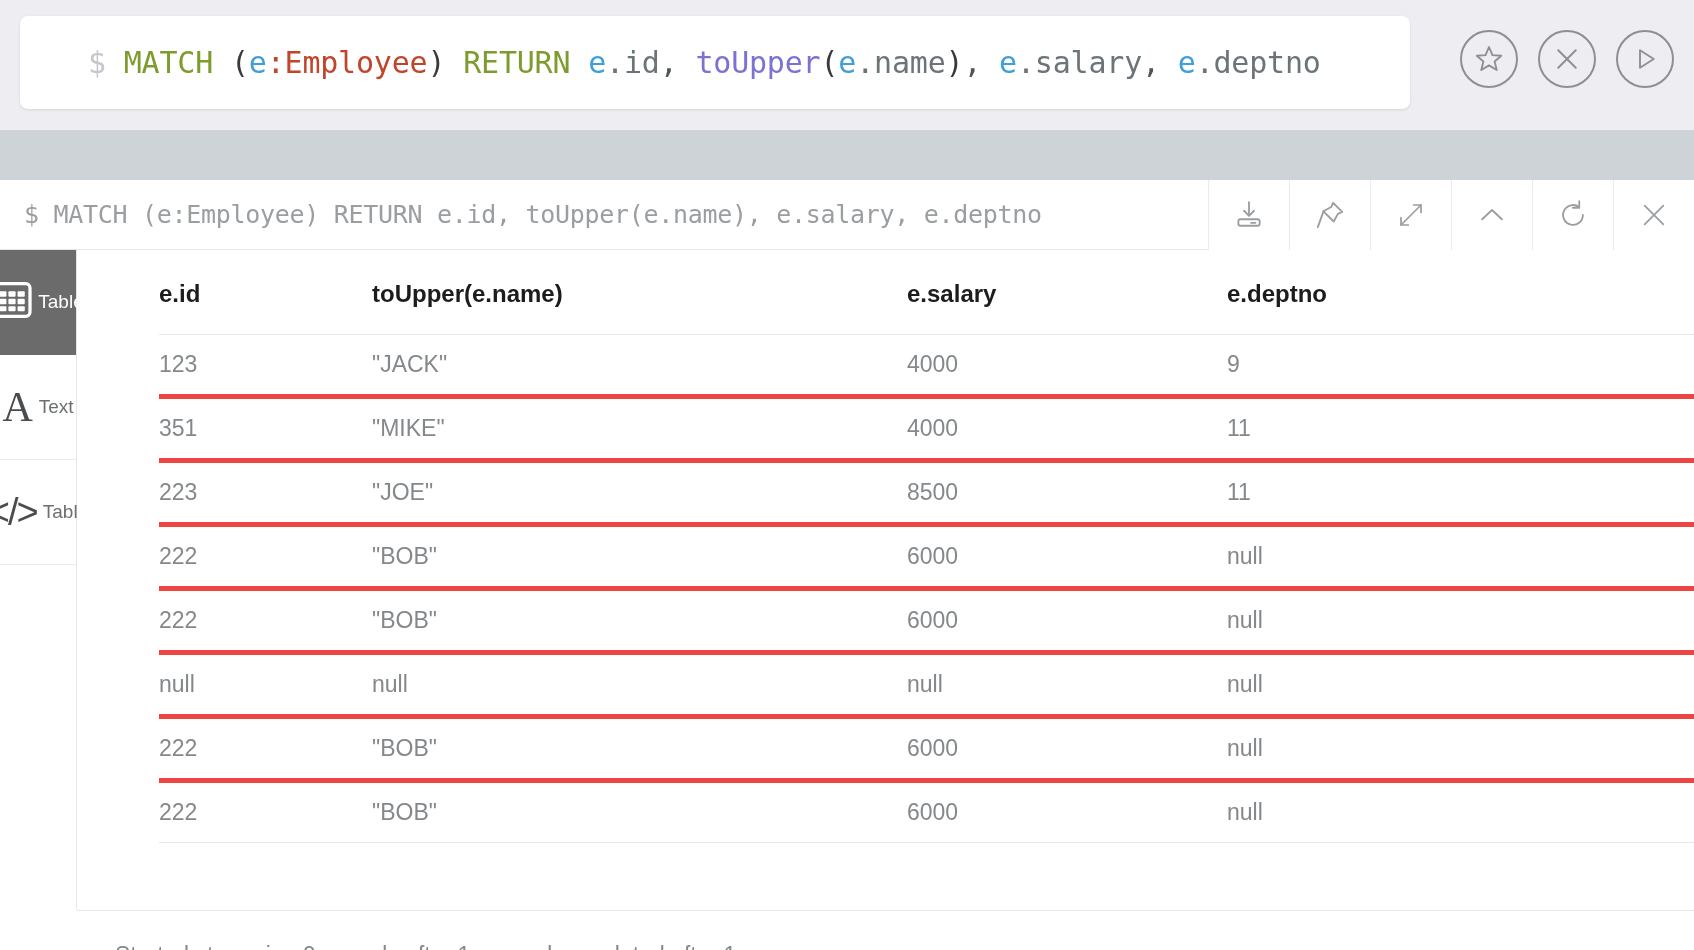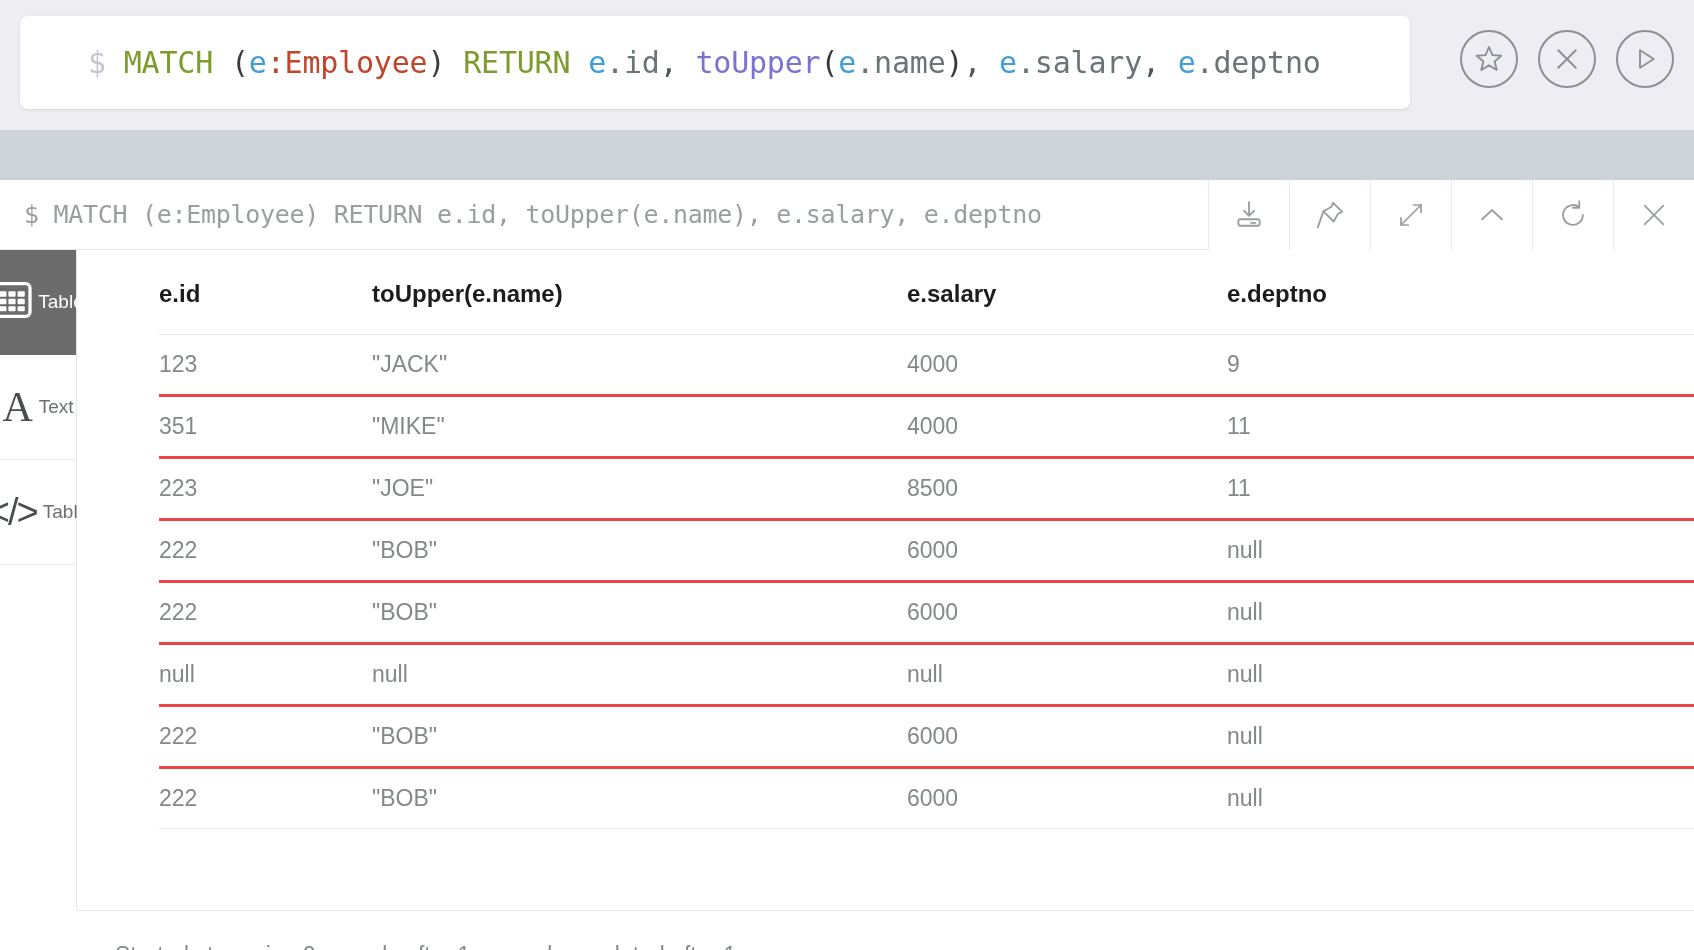--- a/index.html
+++ b/index.html
@@ -197,21 +197,21 @@
     padding: 30px 0 26px 0;
     border-bottom: 1px solid #e6e8ea;
   }
 
   table.result td {
     text-align: left;
     font-size: 23px;
     color: #84888b;
     padding: 16px 0 16px 0;
     height: 50px;
-    border-bottom: 3px solid #ef4444;
+    border-bottom: 5px solid #ef4444;
   }
   table.result tr:last-child td { border-bottom: 1px solid #e6e8ea; }
 
   .col-id     { width: 213px; }
   .col-name   { width: 535px; }
   .col-salary { width: 320px; }
   .col-dept   { width: auto; }
 
   
   .status-bar {

